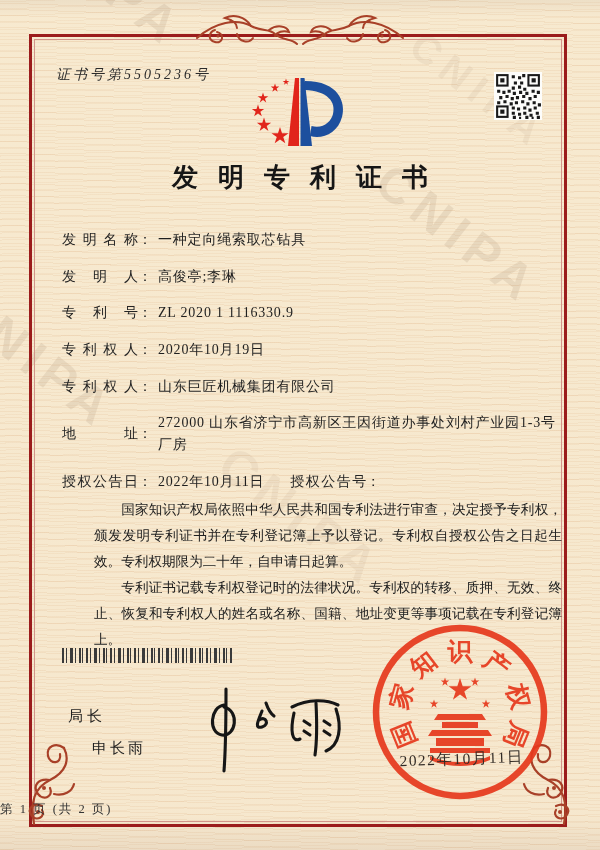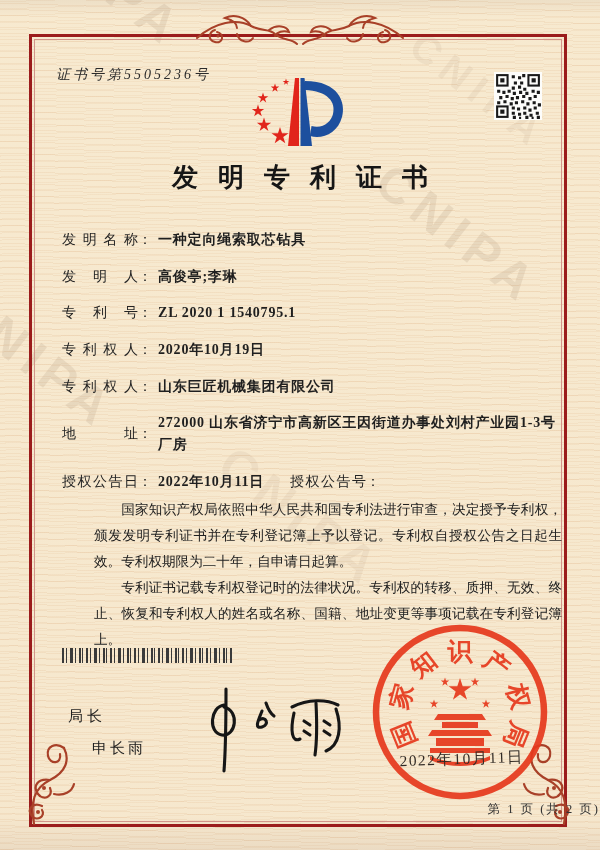--- a/index.html
+++ b/index.html
@@ -28,21 +28,21 @@
   .logo{position:absolute;left:233px;top:74px;}
   .qr{position:absolute;left:494px;top:72px;}
   .title{position:absolute;left:0;top:160px;width:100%;margin:0;text-align:center;
          font-size:26px;font-weight:bold;letter-spacing:20px;padding-left:20px;
          box-sizing:border-box;color:#161616;}
   .fields{position:absolute;left:62px;top:229px;right:38px;font-size:14px;}
   .row{display:flex;align-items:center;margin-bottom:15px;line-height:1.55;}
   .lbl{display:inline-block;width:76px;text-align:justify;text-align-last:justify;
        flex:0 0 76px;color:#242424;}
   .colon{flex:0 0 auto;padding-right:6px;}
-  .val{flex:1 1 auto;letter-spacing:.8px;color:#1f1f1f;font-weight:bold;}
+  .val{flex:1 1 auto;letter-spacing:.8px;color:#1f1f1f;}
   .pair2{margin-left:26px;display:flex;}
   .pair2 .lbl{width:76px;flex:0 0 76px;}
   .body-text{position:absolute;left:62px;top:497px;right:38px;font-size:13.6px;
              line-height:1.92;text-align:justify;color:#202020;margin-left:32px;}
   .body-text p{margin:0;text-indent:2em;}
   .barcode{position:absolute;left:62px;top:648px;width:170px;height:15px;
     background:repeating-linear-gradient(90deg,
       #3a3a3a 0 2px, transparent 2px 4px,
       #3a3a3a 4px 5px, transparent 5px 8px,
       #3a3a3a 8px 11px, transparent 11px 13px,
@@ -50,21 +50,21 @@
       #3a3a3a 17px 19px, transparent 19px 20px,
       #3a3a3a 20px 21px, transparent 21px 24px);}
   .sig-title{position:absolute;left:68px;top:707px;font-size:15px;letter-spacing:4px;color:#1d1d1d;}
   .sig-name{position:absolute;left:68px;top:739px;font-size:15px;letter-spacing:3px;color:#1d1d1d;padding-left:24px;}
   .sig-hand{position:absolute;left:196px;top:683px;}
   .seal{position:absolute;left:360px;top:612px;overflow:visible;}
   .seal-char{font-size:25px;fill:#e63a1e;text-anchor:middle;font-weight:bold;
              font-family:"Liberation Serif","DejaVu Serif",serif;}
   .seal-date{font-size:15.5px;fill:#221c18;text-anchor:middle;letter-spacing:1.5px;
              font-family:"Liberation Serif","DejaVu Serif",serif;}
-  .footer{position:absolute;left:0;top:801px;width:100%;text-align:right;
+  .footer{position:absolute;left:0;top:801px;width:100%;text-align:left;
           font-size:12.5px;letter-spacing:2px;color:#333;}
 </style>
 </head>
 <body>
 
 <div class="page">
 
   <svg width="0" height="0" style="position:absolute" aria-hidden="true">
     <defs>
       <g id="starg">
@@ -173,21 +173,21 @@
         <span class="val">一种定向绳索取芯钻具</span>
       </div>
       <div class="row">
         <span class="lbl">发明人</span>
           <span class="colon">：</span>
         <span class="val">高俊亭;李琳</span>
       </div>
       <div class="row">
         <span class="lbl">专利号</span>
           <span class="colon">：</span>
-        <span class="val">ZL 2020 1 1540795.1</span>
+        <span class="val">ZL 2020 1 1116330.9</span>
       </div>
       <div class="row">
         <span class="lbl">专利权人</span>
           <span class="colon">：</span>
         <span class="val">2020年10月19日</span>
       </div>
       <div class="row">
         <span class="lbl">专利权人</span>
           <span class="colon">：</span>
         <span class="val">山东巨匠机械集团有限公司</span>

